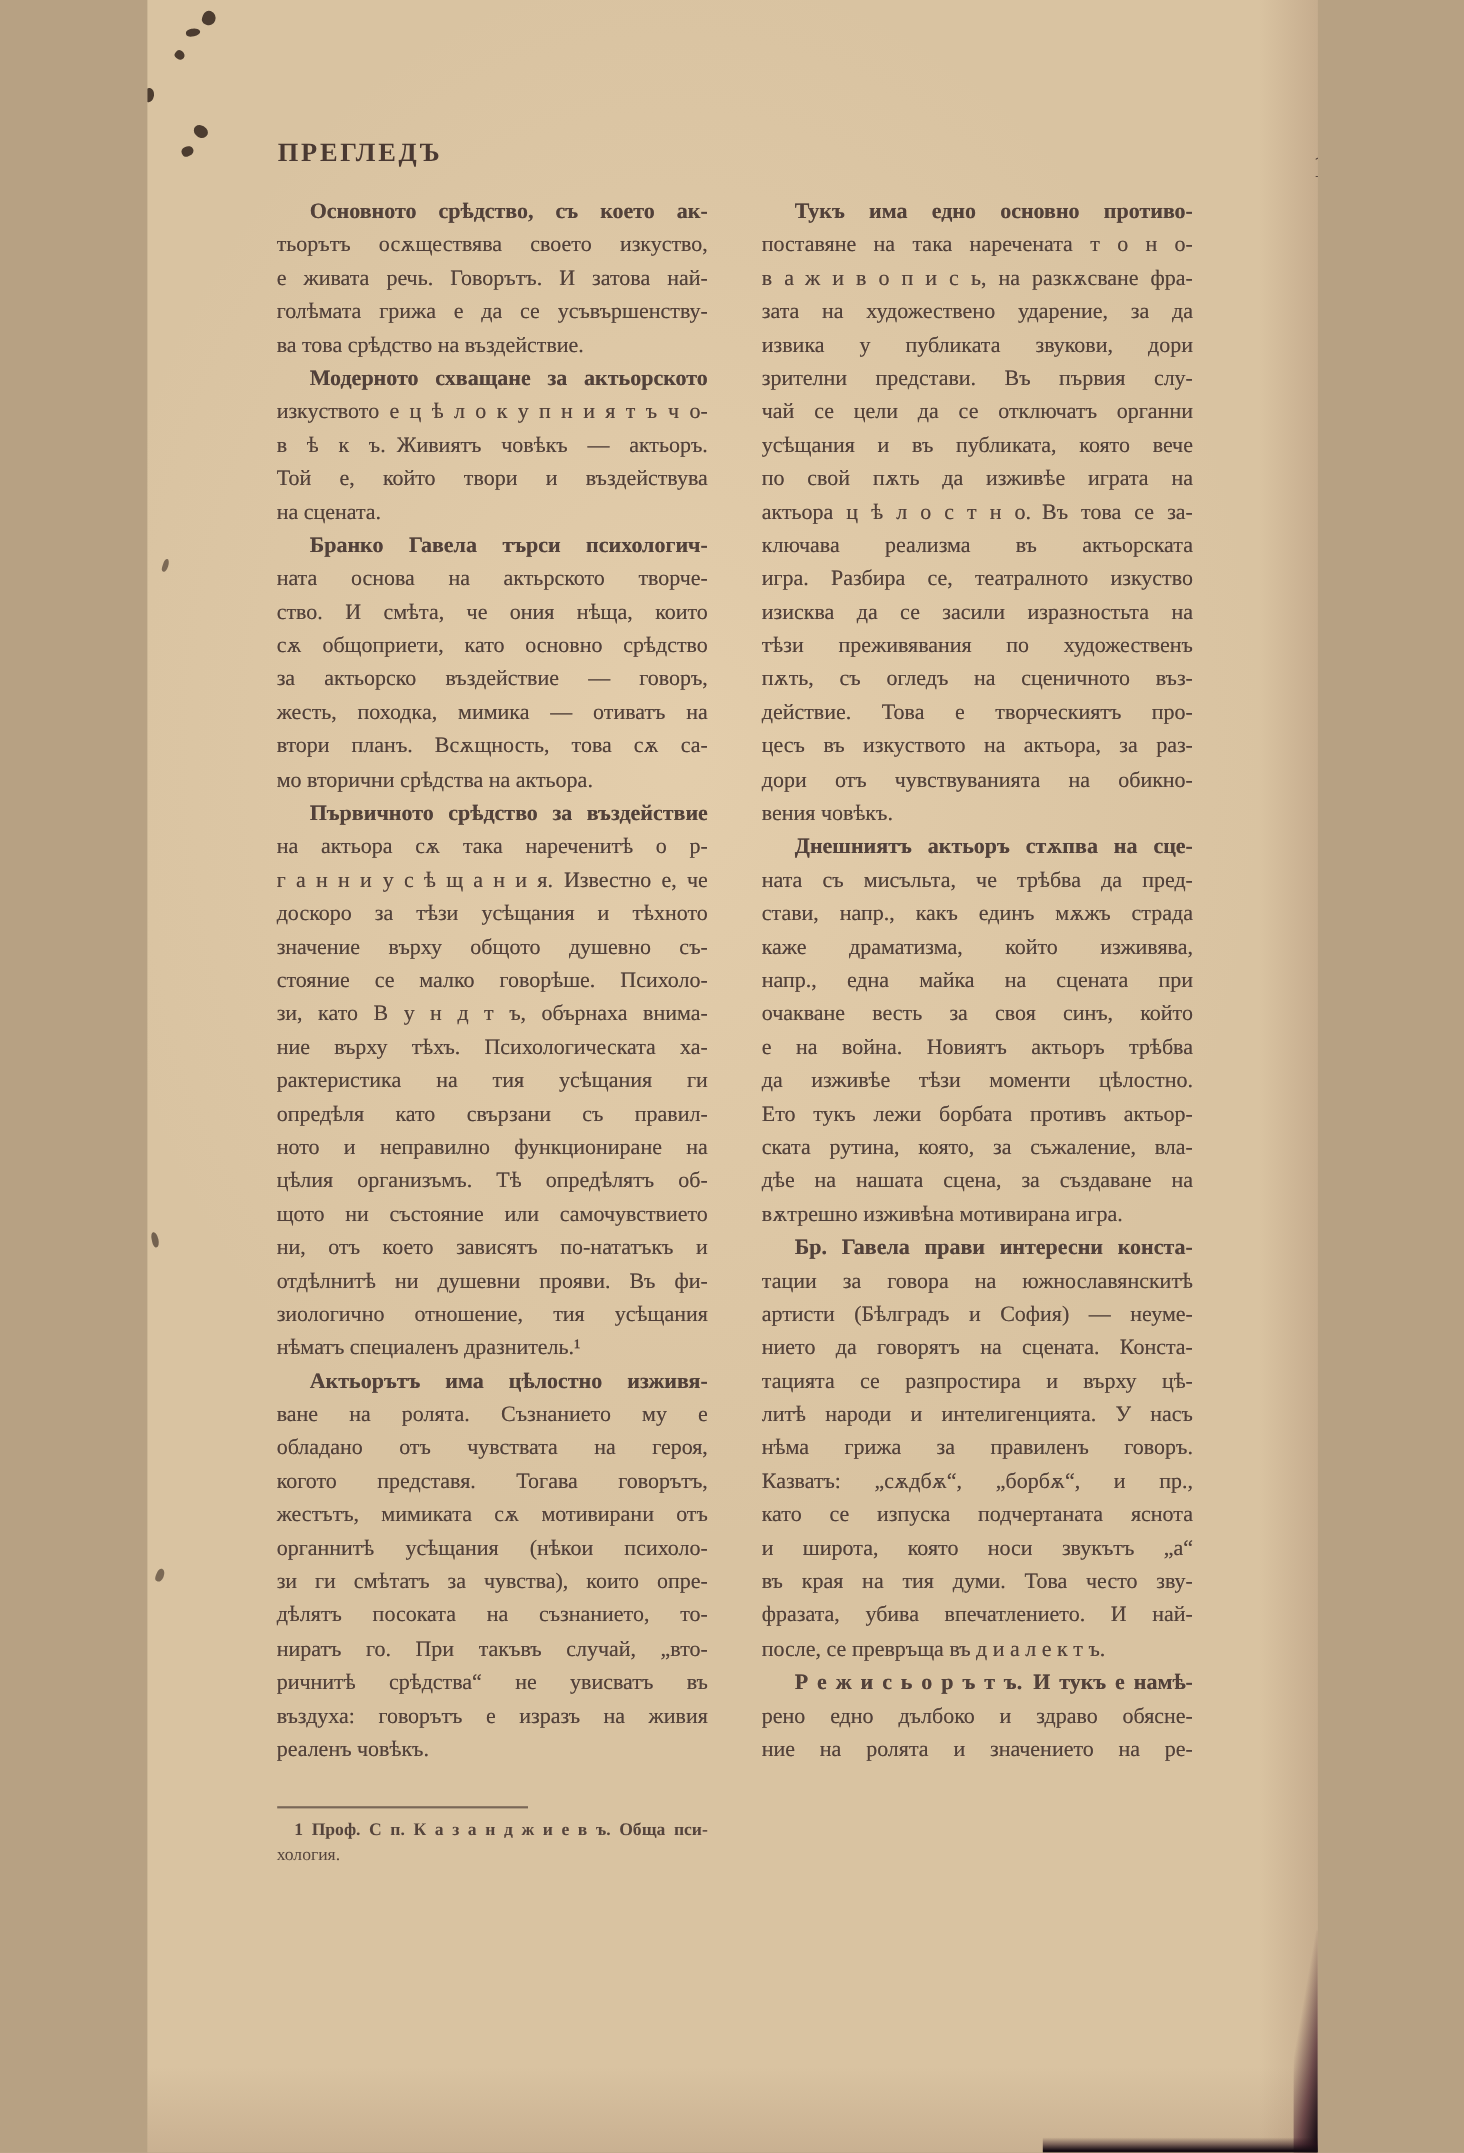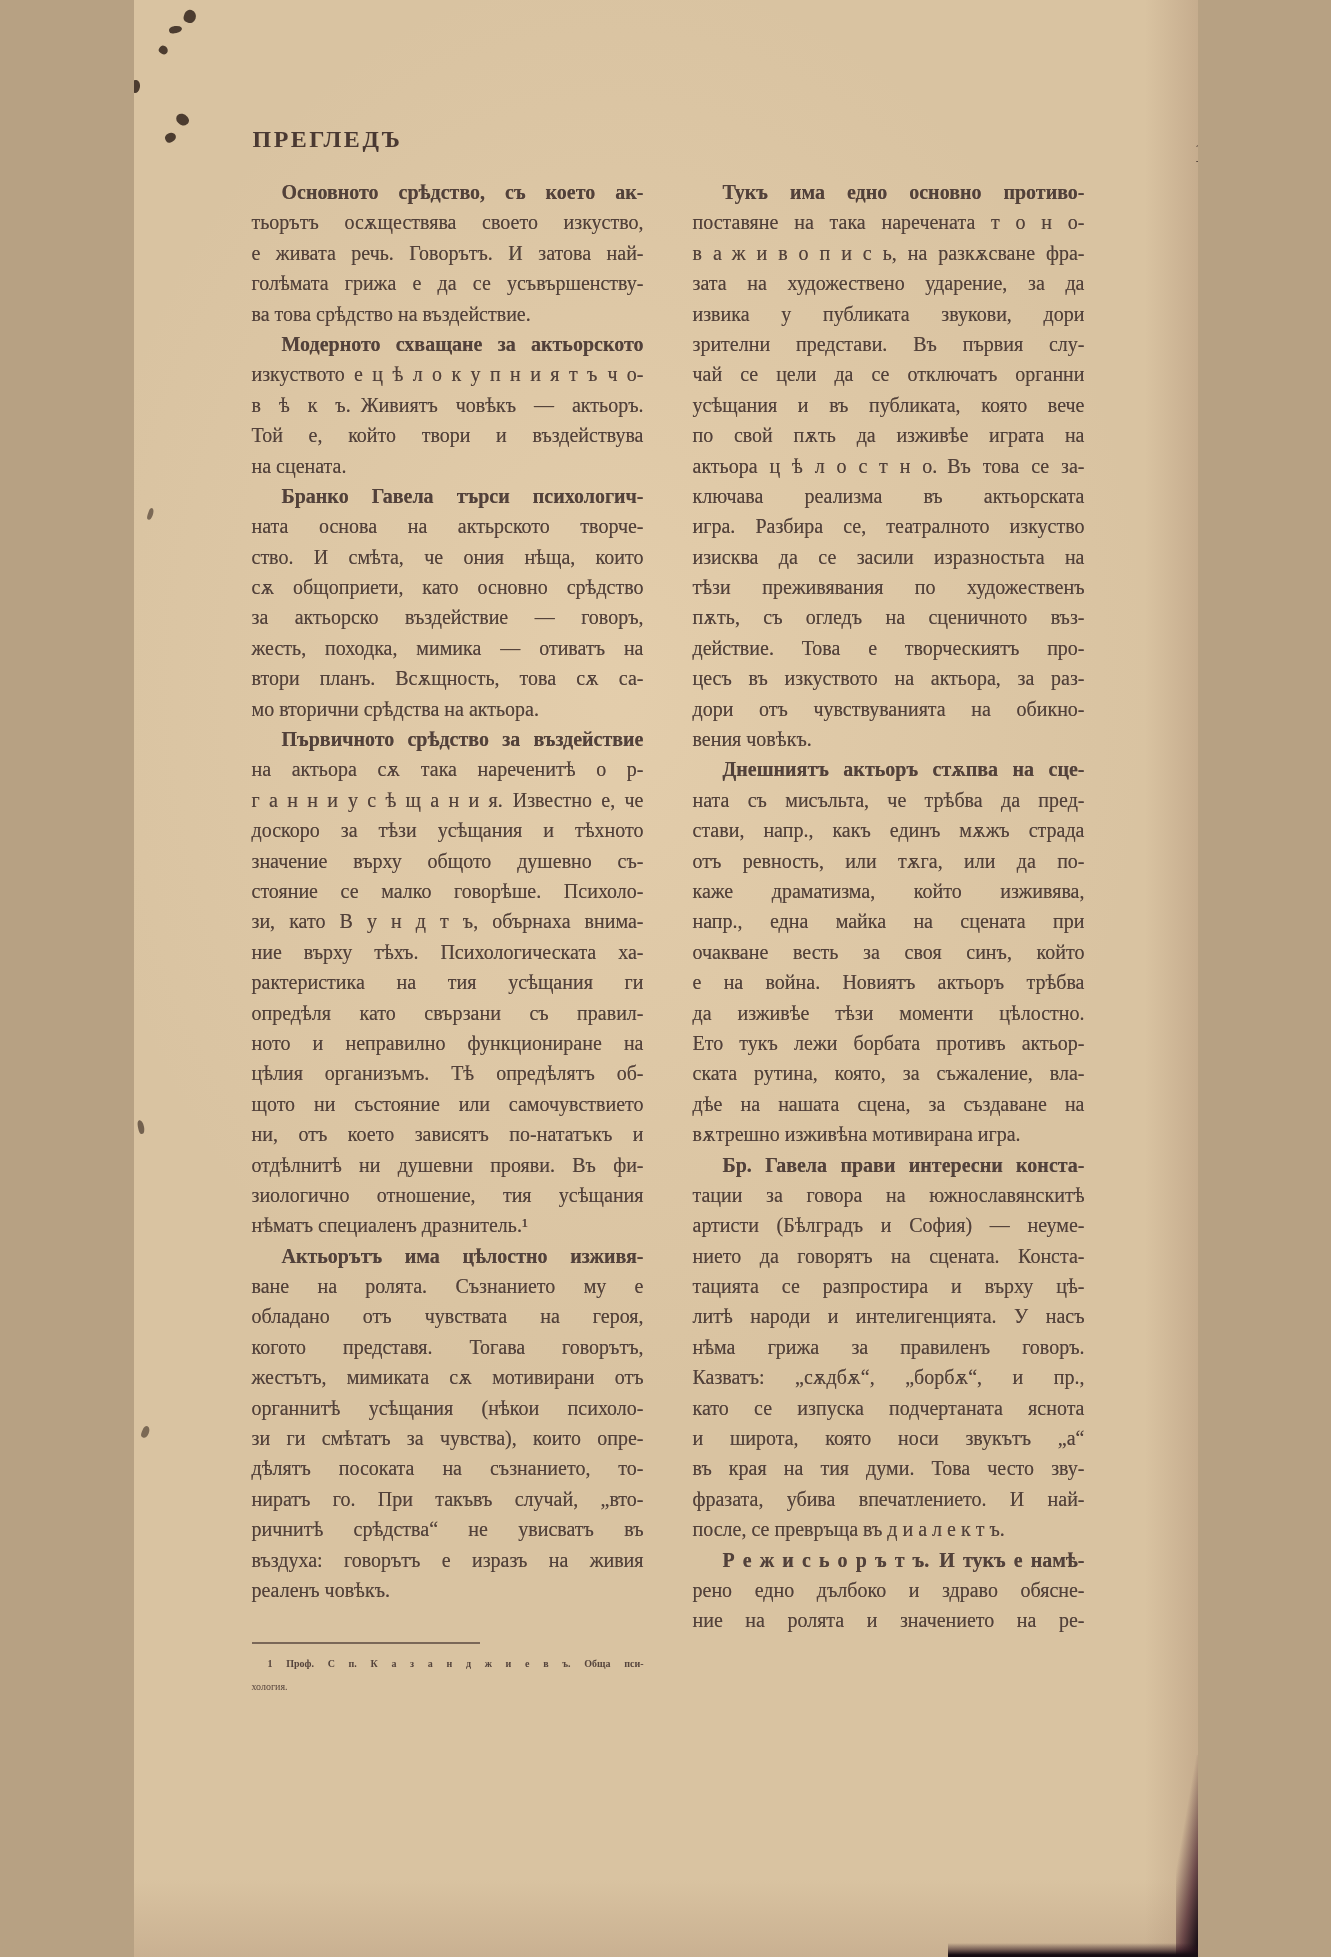--- a/index.html
+++ b/index.html
@@ -33,21 +33,21 @@
   .ln{
     height:30.4px;line-height:30.4px;white-space:normal;
     text-align:justify;text-align-last:justify;
   }
   .ln.first{text-indent:30px;font-weight:bold;}
   .ln.last{text-align-last:left;}
   .para{margin:0;}
   
   .footnote{position:absolute;left:118px;top:1642px;width:392px;}
   .fn-rule{width:228px;height:2px;background:#5a483f;margin-bottom:9px;opacity:.75;}
-  .fn-text{font-size:10px;color:#55443c;}
+  .fn-text{font-size:16px;color:#55443c;}
   .fn-text .ln{height:22.5px;line-height:22.5px;}
   .fn-text .ln.first{text-indent:16px;}
   
   .stamp{
     position:absolute;left:1072px;top:1782px;width:262px;
     text-align:center;transform:rotate(-2deg);
     color:#ece0cb;
     font-family:"DejaVu Serif","Liberation Serif",serif;
   }
   .stamp .outlined{
@@ -175,21 +175,20 @@
         <div class="ln">пѫть, съ огледъ на сценичното въз-</div>
         <div class="ln">действие. Това е творческиятъ про-</div>
         <div class="ln">цесъ въ изкуството на актьора, за раз-</div>
         <div class="ln">дори отъ чувствуванията на обикно-</div>
         <div class="ln last">вения човѣкъ.</div>
       </div>
       <div class="para">
         <div class="ln first">Днешниятъ актьоръ стѫпва на сце-</div>
         <div class="ln">ната съ мисъльта, че трѣбва да пред-</div>
         <div class="ln">стави, напр., какъ единъ мѫжъ страда</div>
-        <div class="ln">отъ ревность, или тѫга, или да по-</div>
         <div class="ln">каже драматизма, който изживява,</div>
         <div class="ln">напр., една майка на сцената при</div>
         <div class="ln">очакване весть за своя синъ, който</div>
         <div class="ln">е на война. Новиятъ актьоръ трѣбва</div>
         <div class="ln">да изживѣе тѣзи моменти цѣлостно.</div>
         <div class="ln">Ето тукъ лежи борбата противъ актьор-</div>
         <div class="ln">ската рутина, която, за съжаление, вла-</div>
         <div class="ln">дѣе на нашата сцена, за създаване на</div>
         <div class="ln last">вѫтрешно изживѣна мотивирана игра.</div>
       </div>

